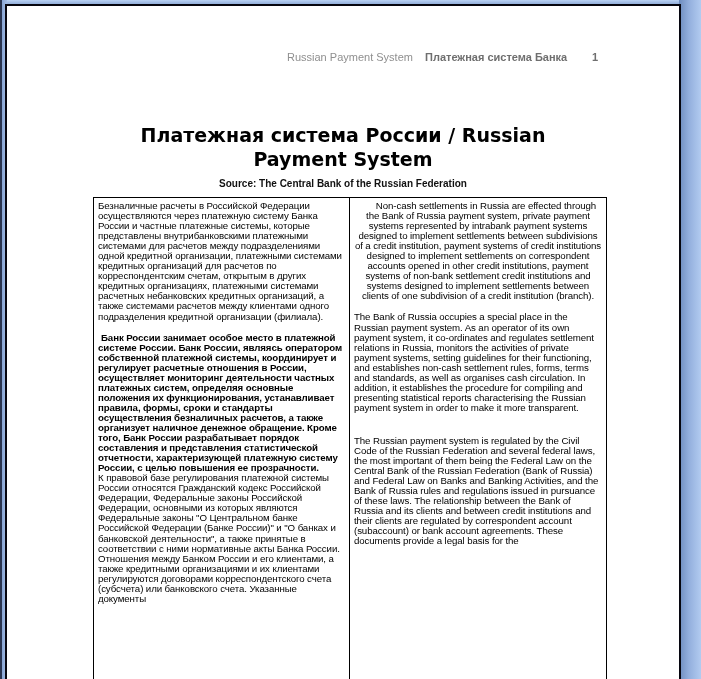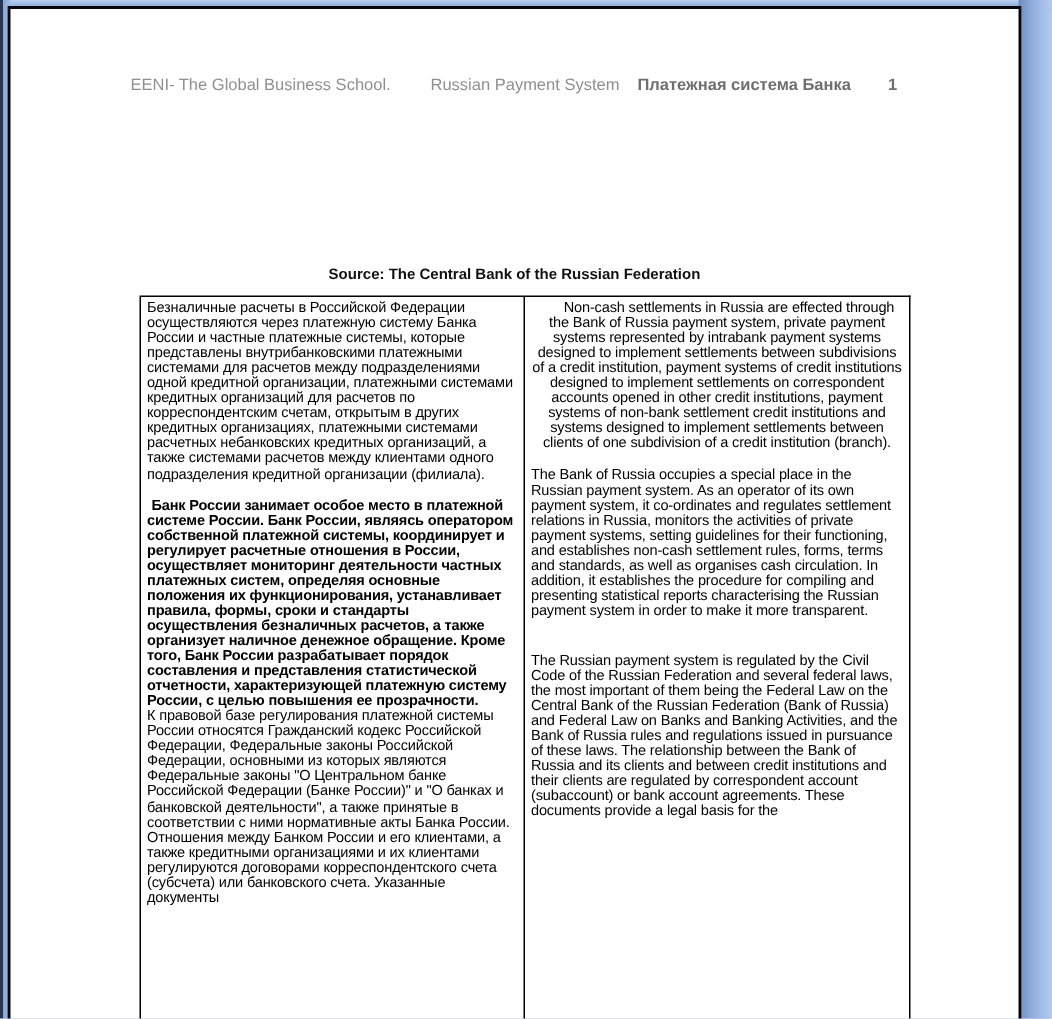--- a/index.html
+++ b/index.html
@@ -125,26 +125,26 @@
 
 <div class="screen">
   <div class="band-top"></div>
   <div class="band-left"></div>
   <div class="band-right"></div>
   <div class="edge-dark-left"></div>
 
   <div class="doc-page">
 
     <div class="doc-header">
-      <span class="hdr-school">EENI- The Global Business School.</span>
       <span class="hdr-course">Russian Payment System</span>
       <span class="hdr-course-ru">Платежная система Банка</span>
       <span class="hdr-pagenum">1</span>
     </div>
 
+    <h1 class="doc-title">Платежная система России / Russian Payment System</h1>
 
     <div class="doc-source">Source: The Central Bank of the Russian Federation</div>
 
     <div class="doc-table">
       <div class="cell cell-ru">
         <p>Безналичные расчеты в Российской Федерации осуществляются через платежную систему Банка России и частные платежные системы, которые представлены внутрибанковскими платежными системами для расчетов между подразделениями одной кредитной организации, платежными системами кредитных организаций для расчетов по корреспондентским счетам, открытым в других кредитных организациях, платежными системами расчетных небанковских кредитных организаций, а также системами расчетов между клиентами одного подразделения кредитной организации (филиала).</p>
         <p class="gap-md indent-tiny">Банк России занимает особое место в платежной системе России. Банк России, являясь оператором собственной платежной системы, координирует и регулирует расчетные отношения в России, осуществляет мониторинг деятельности частных платежных систем, определяя основные положения их функционирования, устанавливает правила, формы, сроки и стандарты осуществления безналичных расчетов, а также организует наличное денежное обращение. Кроме того, Банк России разрабатывает порядок составления и представления статистической отчетности, характеризующей платежную систему России, с целью повышения ее прозрачности.</p>
         <p>К правовой базе регулирования платежной системы России относятся Гражданский кодекс Российской Федерации, Федеральные законы Российской Федерации, основными из которых являются Федеральные законы "О Центральном банке Российской Федерации (Банке России)" и "О банках и банковской деятельности", а также принятые в соответствии с ними нормативные акты Банка России. Отношения между Банком России и его клиентами, а также кредитными организациями и их клиентами регулируются договорами корреспондентского счета (субсчета) или банковского счета. Указанные документы</p>
       </div>
       <div class="cell cell-en">

